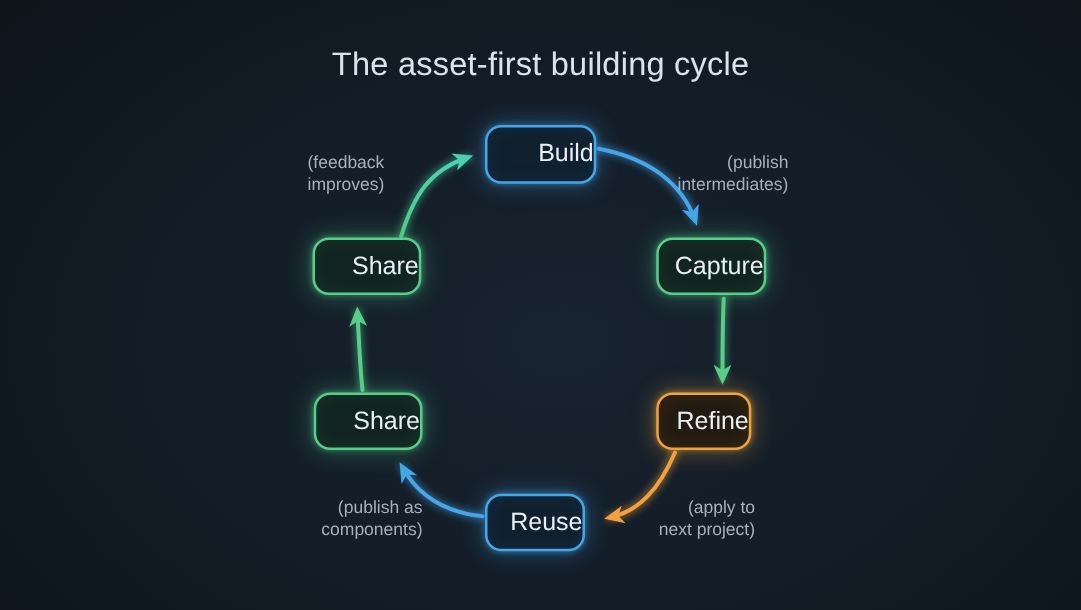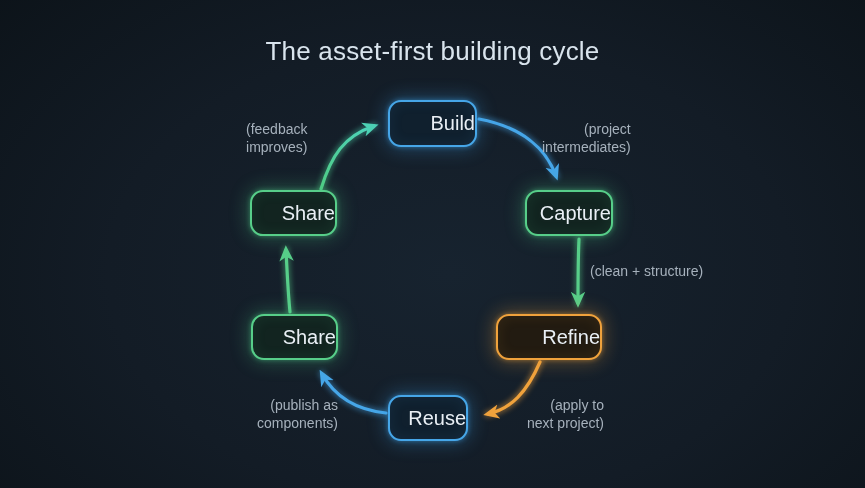--- a/index.html
+++ b/index.html
@@ -24,21 +24,21 @@
   .node.green {
     border:2.5px solid #57ce89; background:#122420;
     box-shadow:0 0 18px 3px rgba(80,205,135,.28), 0 0 5px rgba(80,205,135,.50), inset 0 0 14px rgba(80,205,135,.10);
   }
   .node.orange {
     border:2.5px solid #f0a23c; background:#221b11;
     box-shadow:0 0 18px 3px rgba(240,162,60,.30), 0 0 5px rgba(240,162,60,.50), inset 0 0 14px rgba(240,162,60,.10);
   }
   .n-build        {left:388px; top:100px; width:89px; height:47px;}
   .n-capture      {left:525px; top:190px; width:88px; height:46px;padding-left:16px;}
-  .n-refine       {left:496px; top:314px; width:106px; height:46px;}
+  .n-refine       {left:525px; top:314px; width:76px; height:46px;}
   .n-reuse        {left:388px; top:395px; width:80px; height:46px;}
   .n-share-top    {left:250px; top:190px; width:87px; height:46px;}
   .n-share-bottom {left:251px; top:314px; width:87px; height:46px;}
   .note {
     position:absolute; font-size:14px; line-height:18px; color:#a6b1bc;
     white-space:pre-line;
     text-align:right;
   }
   .note-feedback   {left:246px; top:120px;}
   .note-capture    {left:542px; top:120px;}
@@ -109,21 +109,20 @@
   </div>
   <div class="node green n-share-top">
     <span>Share</span>
   </div>
   <div class="node green n-share-bottom">
     <span>Share</span>
   </div>
 
   <div class="note note-feedback">(feedback
 improves)</div>
-  <div class="note note-capture">(project
+  <div class="note note-capture">(publish
 intermediates)</div>
-  <div class="note note-clean">(clean + structure)</div>
   <div class="note note-apply">(apply to
 next project)</div>
   <div class="note note-publish">(publish as
 components)</div>
 
 </div>
 
 </body></html>

